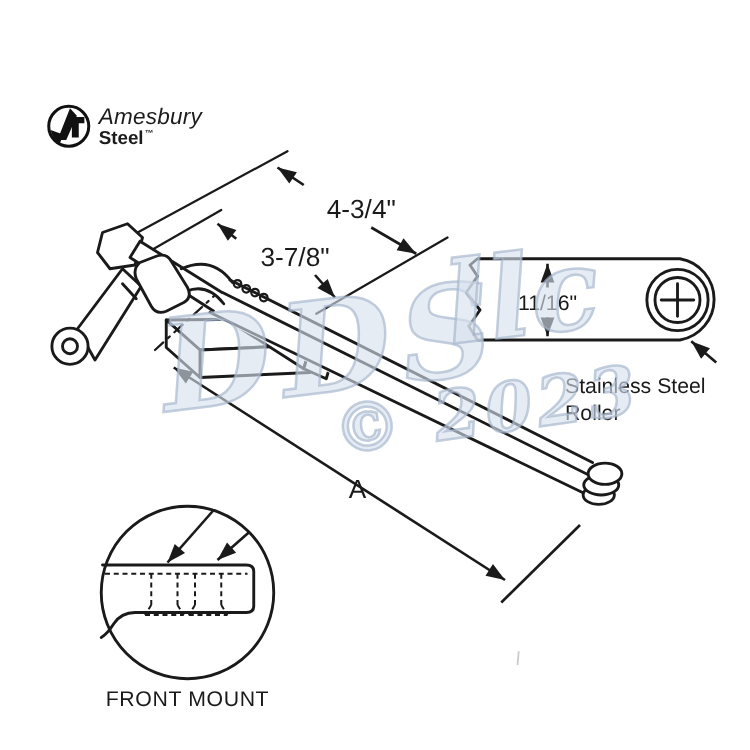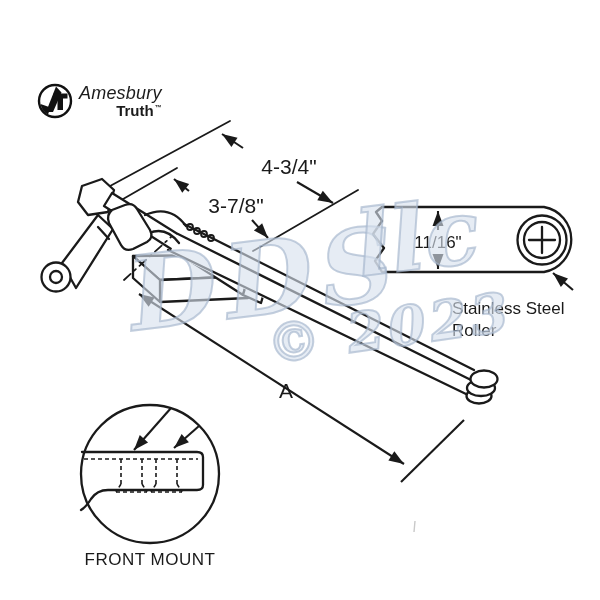--- a/index.html
+++ b/index.html
@@ -4,21 +4,21 @@
 <style>
   html,body{margin:0;padding:0;background:#ffffff;}
   #stage{
     position:relative;width:600px;height:600px;background:#ffffff;overflow:hidden;
     font-family:"Liberation Sans", sans-serif;
   }
   #art{position:absolute;left:0;top:0;}
   
   #logo{position:absolute;left:36px;top:82px;display:flex;align-items:flex-start;gap:5px;}
   #logo .mark{flex:0 0 auto;}
-  #logo .words{display:flex;flex-direction:column;line-height:1;margin-top:2px;text-align:right;}
+  #logo .words{display:flex;flex-direction:column;line-height:1;margin-top:2px;}
   #logo .brand-top{font-size:18px;font-style:italic;font-weight:500;color:#1b1b1b;letter-spacing:0.2px;}
   #logo .brand-bottom{font-size:15px;font-weight:bold;color:#1b1b1b;margin-top:1px;}
   #logo .tm{font-size:7px;font-weight:bold;vertical-align:super;margin-left:1px;}
   
   .wm{
     position:absolute;pointer-events:none;user-select:none;
     font-family:"DejaVu Serif", serif;font-style:italic;font-weight:bold;
     color:rgba(215,225,237,0.62);
     -webkit-text-stroke:2px rgba(164,182,204,0.65);
   }
@@ -155,21 +155,21 @@
 
   <div id="logo">
     <svg class="mark" width="38" height="38" viewBox="0 0 38 38">
       <circle cx="19" cy="19" r="16" fill="none" stroke="#111111" stroke-width="2.4"></circle>
       <path d="M10,30 L20,4.5 L25.5,10.5 L17,30 Z" fill="#111111"></path>
       <path d="M17.5,11.5 L31.5,11.5 L31.5,16.5 L27,16.5 L27,28 L21.5,28 L21.5,16.5 L17.5,16.5 Z" fill="#111111"></path>
       <path d="M4.5,22 A14.5,14.5 0 0 0 12,32.5 L14.5,25.5 Z" fill="#111111"></path>
     </svg>
     <div class="words">
       <div class="brand-top">Amesbury</div>
-      <div class="brand-bottom"><span>Truth</span><sup class="tm">™</sup></div>
+      <div class="brand-bottom"><span>Steel</span><sup class="tm">™</sup></div>
     </div>
   </div>
 
   <div class="wm" id="wm-dds">DDS</div>
   <div class="wm" id="wm-llc">llc</div>
   <div class="wm" id="wm-copy">© 2023</div>
 
 </div>
 
 </body></html>

